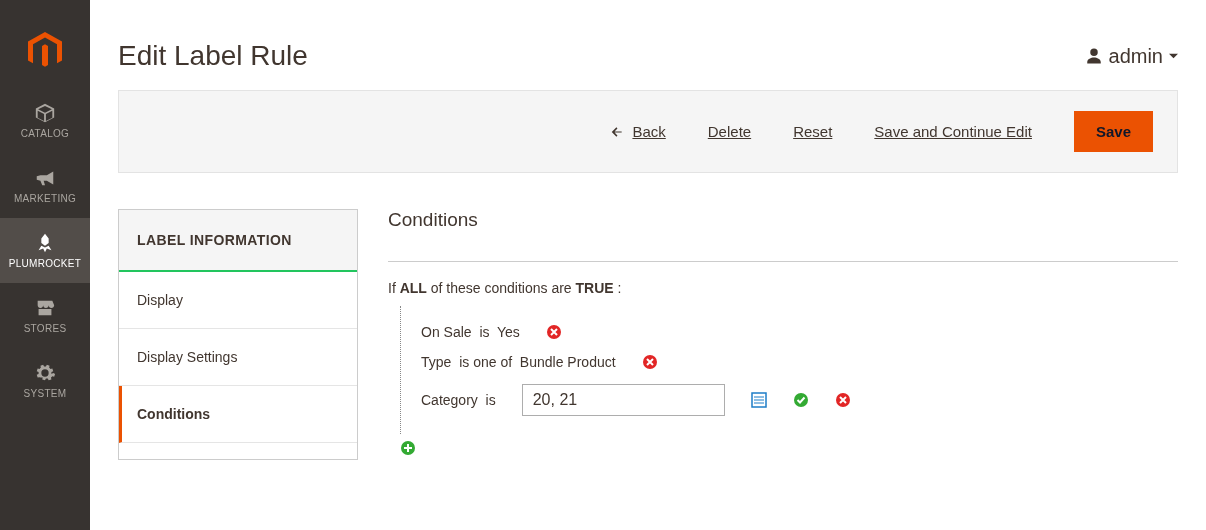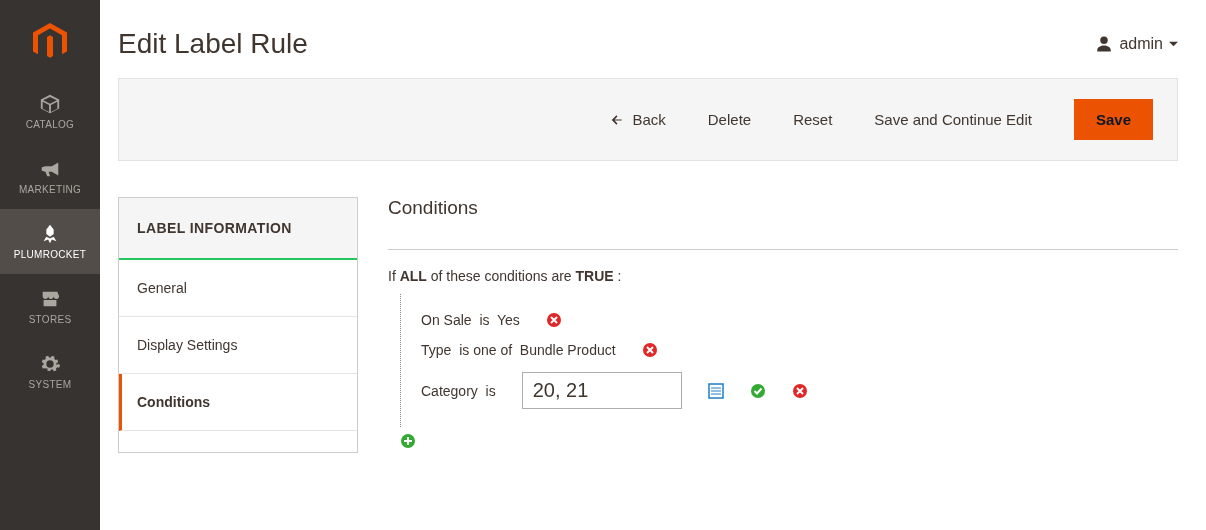--- a/index.html
+++ b/index.html
@@ -19,25 +19,25 @@
     font-family:'Helvetica Neue',Helvetica,Arial,sans-serif;
     background:var(--page-bg);
     color:var(--text);
     width:1206px;
     height:530px;
     overflow:hidden;
   }
   
   .admin-nav{
     position:fixed; left:0; top:0;
-    width:100px; height:530px;
+    width:90px; height:530px;
     background:var(--sidebar-bg);
     display:flex; flex-direction:column;
     align-items:center;
-    padding-top:4px;
+    padding-top:13px;
   }
   .logo-cell{
     height:75px; width:100%;
     display:flex; align-items:center; justify-content:center;
   }
   .nav-item{
     width:100%;
     display:flex; flex-direction:column;
     align-items:center; justify-content:center;
     gap:4px;
@@ -45,52 +45,52 @@
     font-size:10px;
     letter-spacing:0.3px;
     height:65px;
     cursor:pointer;
   }
   .nav-item.hl{ background:var(--sidebar-bg-hl); color:#fff;}
   .nav-item svg{ fill:currentColor; }
   
   .main{
     margin-left:90px;
-    padding:0 28px;
+    padding:12px 28px;
   }
   .page-head{
     display:flex; align-items:center; justify-content:space-between;
     padding:28px 0 18px 0;
   }
   .page-title{
     font-size:28px;
     font-weight:400;
     color:var(--text);
   }
   .user-box{
     display:flex; align-items:center; gap:6px;
-    font-size:16px;
+    font-size:20px;
     color:var(--text);
     cursor:pointer;
   }
   
   .action-bar{
     background:var(--page-alt);
     border:1px solid #e3e3e3;
     display:flex;
     justify-content:flex-end;
     align-items:center;
     gap:42px;
     padding:20px 24px;
     font-size:15px;
   }
   .action-link{
     color:var(--text);
     cursor:pointer;
-    display:flex; align-items:center; gap:6px;
+    display:flex; align-items:center; gap:6px;text-decoration:underline;
   }
   .btn-primary{
     background:var(--accent);
     color:#0f172a;
     font-size:15px;
     padding:12px 22px;
     cursor:pointer;
     font-weight:600;
   }
   
@@ -153,22 +153,22 @@
   }
   .rule-row{
     display:flex; align-items:center; gap:26px;
     font-size:14px;
     margin:14px 0;
   }
   .rule-text{ color:var(--text); }
   input.val-input{
     border:1px solid #adadad;
     padding:6px 10px;
-    font-size:20px;
-    width:160px;
+    font-size:16px;
+    width:203px;
     color:var(--text);
   }
   .icon-btn{ width:16px; height:16px; cursor:pointer; display:inline-flex; }
   .add-row{ margin:6px 0 0 12px; }
 </style>
 </head>
 <body>
 
 <nav class="admin-nav">
   <div class="logo-cell">
@@ -239,21 +239,21 @@
     <div class="action-link">
         <span>Save and Continue Edit</span>
       </div>
     <div class="btn-primary"><span>Save</span></div>
   </div>
 
   <div class="content">
 
     <div class="side-tabs">
       <div class="side-tabs-header">LABEL INFORMATION</div>
-      <div class="side-tab"><span>General</span></div>
+      <div class="side-tab"><span>Display</span></div>
       <div class="side-tab"><span>Display Settings</span></div>
       <div class="side-tab active"><span>Conditions</span></div>
     </div>
 
     <div class="panel">
       <div class="panel-title">Conditions</div>
 
       <div class="cond-line">
         <span>If </span>
         <span class="kw">ALL</span>

